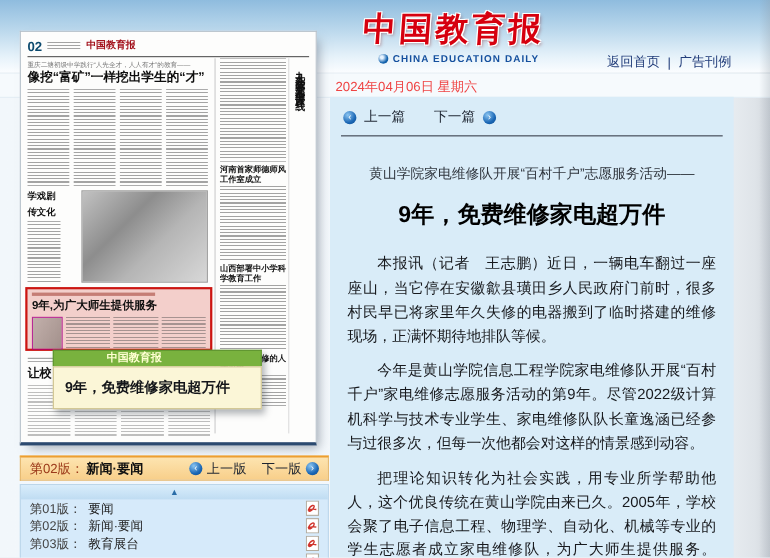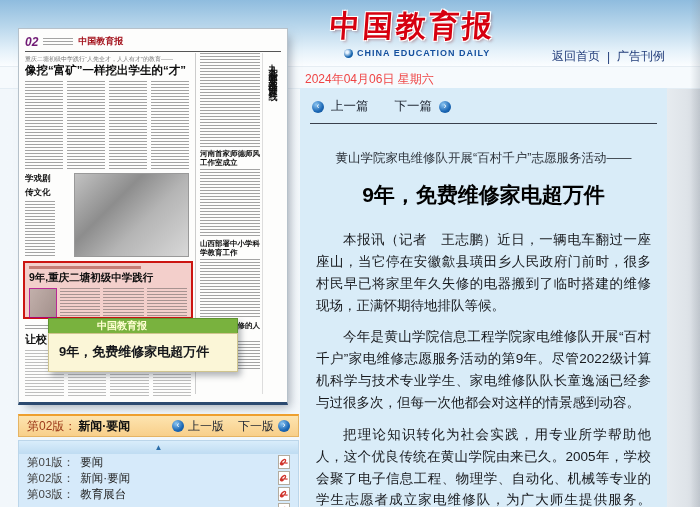--- a/index.html
+++ b/index.html
@@ -26,21 +26,21 @@
     border-bottom:1px solid #e4edf4;}
   .date-row span{position:absolute;left:305px;top:4px;font-size:12px;color:#ef4444;}
 
   
   .thumb{position:absolute;left:18px;top:28px;width:270px;height:377px;background:#fdfdfc;
     border:1px solid #b6c1ca;border-bottom:3px solid #2c4a70;box-sizing:border-box;
     box-shadow:5px 5px 9px -3px rgba(100,112,128,.55);cursor:pointer;}
   .ft{background:repeating-linear-gradient(to bottom,#4a4a4a 0,#4a4a4a 1px,transparent 1px,transparent 3px);opacity:.5;}
   .ft-lite{opacity:.35;}
   .np-head{position:absolute;left:6px;top:5px;right:6px;height:15px;display:flex;align-items:center;gap:5px;}
-  .np-pageno{font-size:12px;font-weight:bold;color:#701a75;font-style:italic;}
+  .np-pageno{font-size:12px;font-weight:bold;color:#0c4a6e;}
   .np-section{flex:1;text-align:center;font-size:11px;color:#111;}
   .np-section b{font-weight:bold;}
   .np-section em{font-style:normal;color:#8a8a8a;}
   .np-section i{font-style:normal;color:#aaa;font-size:9px;}
   .np-masthead{font-family:"DejaVu Serif",serif;font-size:9px;font-weight:bold;color:#a3121c;}
   .np-rule{position:absolute;left:6px;right:6px;top:22px;height:1px;background:#555;}
   .np-super{position:absolute;left:6px;top:26px;width:166px;font-size:6px;color:#777;white-space:nowrap;overflow:hidden;}
   .np-headline{position:absolute;left:6px;top:34px;width:166px;font-size:11.5px;font-weight:bold;color:#0e0e0e;white-space:nowrap;overflow:hidden;}
   .np-cols{position:absolute;left:6px;top:52px;width:164px;height:88px;display:flex;gap:4px;}
   .np-cols div{flex:1;}
@@ -156,21 +156,21 @@
     <div class="np-photorow">
       <div class="np-cap">
         <b>学戏剧</b>
           <b>传文化</b>
         <div class="ft"></div>
       </div>
       <div class="np-photo"></div>
     </div>
     <div class="np-highlight">
       <div class="np-hl-kicker"></div>
-      <div class="np-hl-title">9年,重庆二塘初级中学践行</div>
+      <div class="np-hl-title">9年,为广大师生提供服务</div>
       <div class="np-hl-row">
         <div class="np-hl-img"></div>
         <div class="ft"></div>
           <div class="ft"></div>
           <div class="ft"></div>
       </div>
     </div>
     <div class="np-vline"></div>
     <div class="np-vline2"></div>
     <div class="np-rcol">

